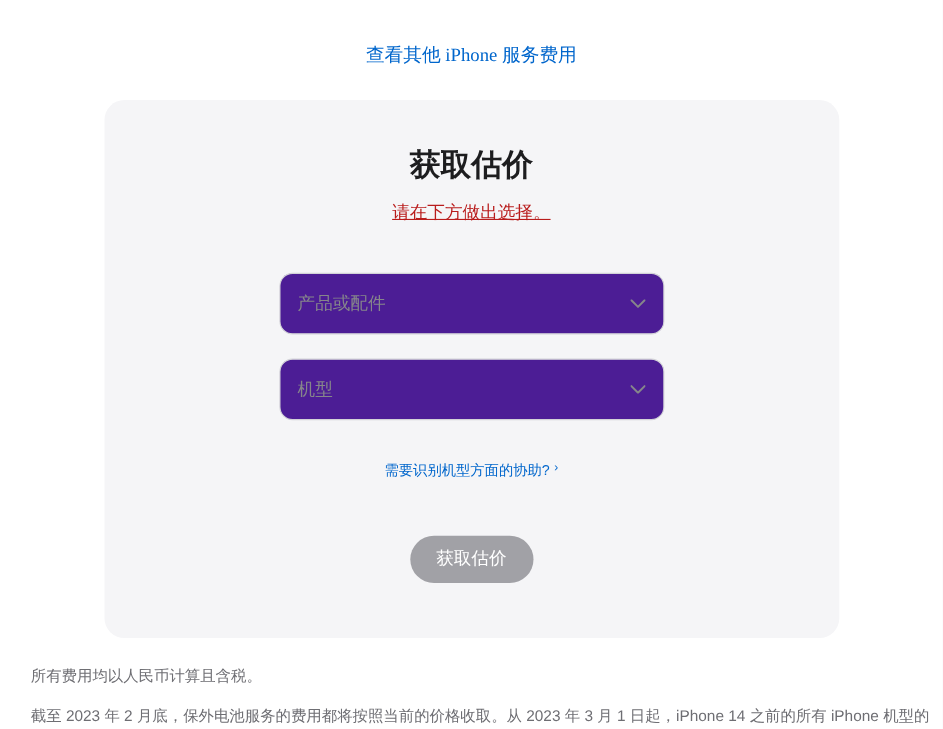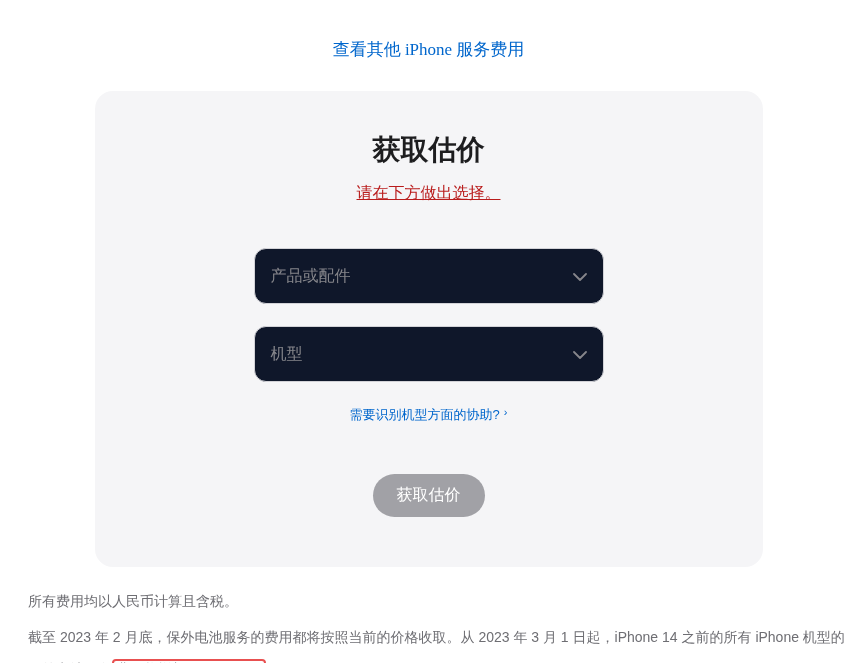--- a/index.html
+++ b/index.html
@@ -47,21 +47,21 @@
       text-decoration: underline;
     }
     .select-wrapper {
       width: 350px;
       margin: 0 auto 22px;
       position: relative;
     }
     .select-box {
       width: 100%;
       height: 56px;
-      background: #0f172a;
+      background: #4c1d95;
       border: 1px solid #d2d2d7;
       border-radius: 12px;
       padding: 0 44px 0 16px;
       font-size: 16px;
       color: #86868b;
       text-align: left;
       display: flex;
       align-items: center;
       cursor: pointer;
       position: relative;
@@ -73,21 +73,21 @@
       transform: translateY(-50%);
       color: #86868b;
     }
     .help-link {
       color: #0066cc;
       font-size: 13px;
       text-decoration: none;
       cursor: pointer;
       display: inline-flex;
       align-items: flex-start;
-      margin-top: 2px;
+      margin-top: 15px;
       margin-bottom: 50px;
     }
     .help-link .arrow {
       margin-left: 4px;
       font-size: 11px;
     }
     .estimate-btn {
       background: #a1a1a6;
       color: #ffffff;
       border: none;

